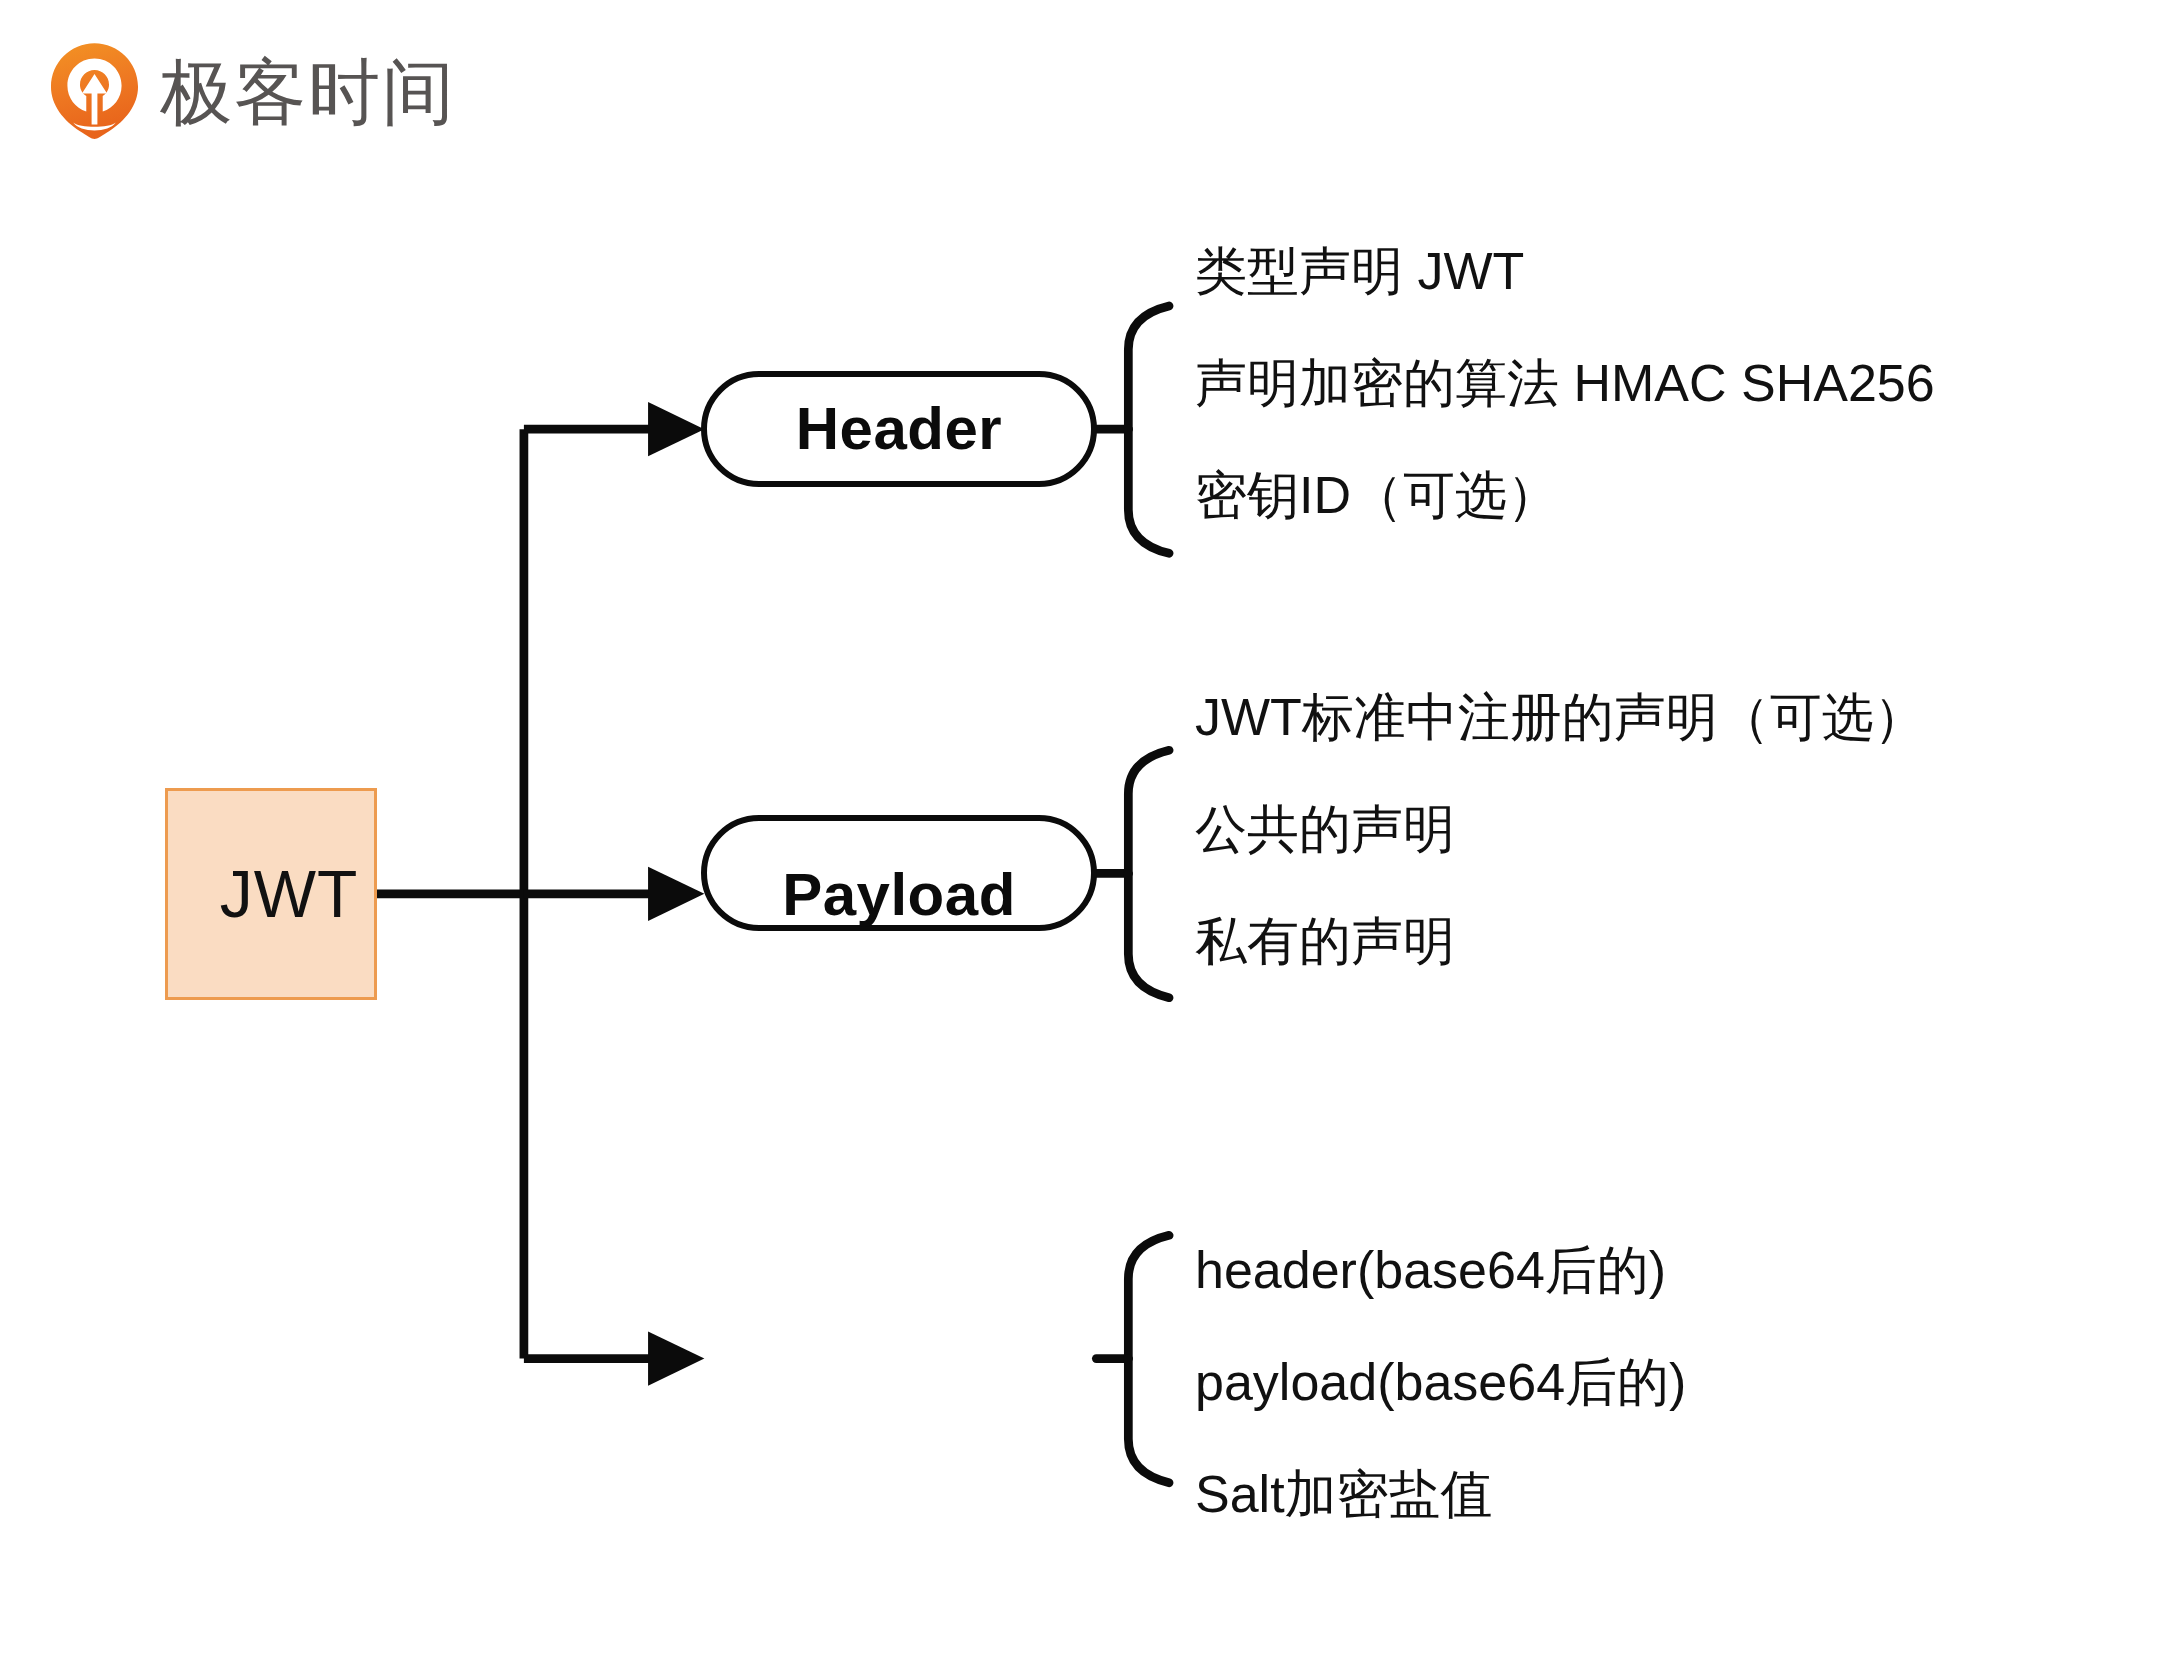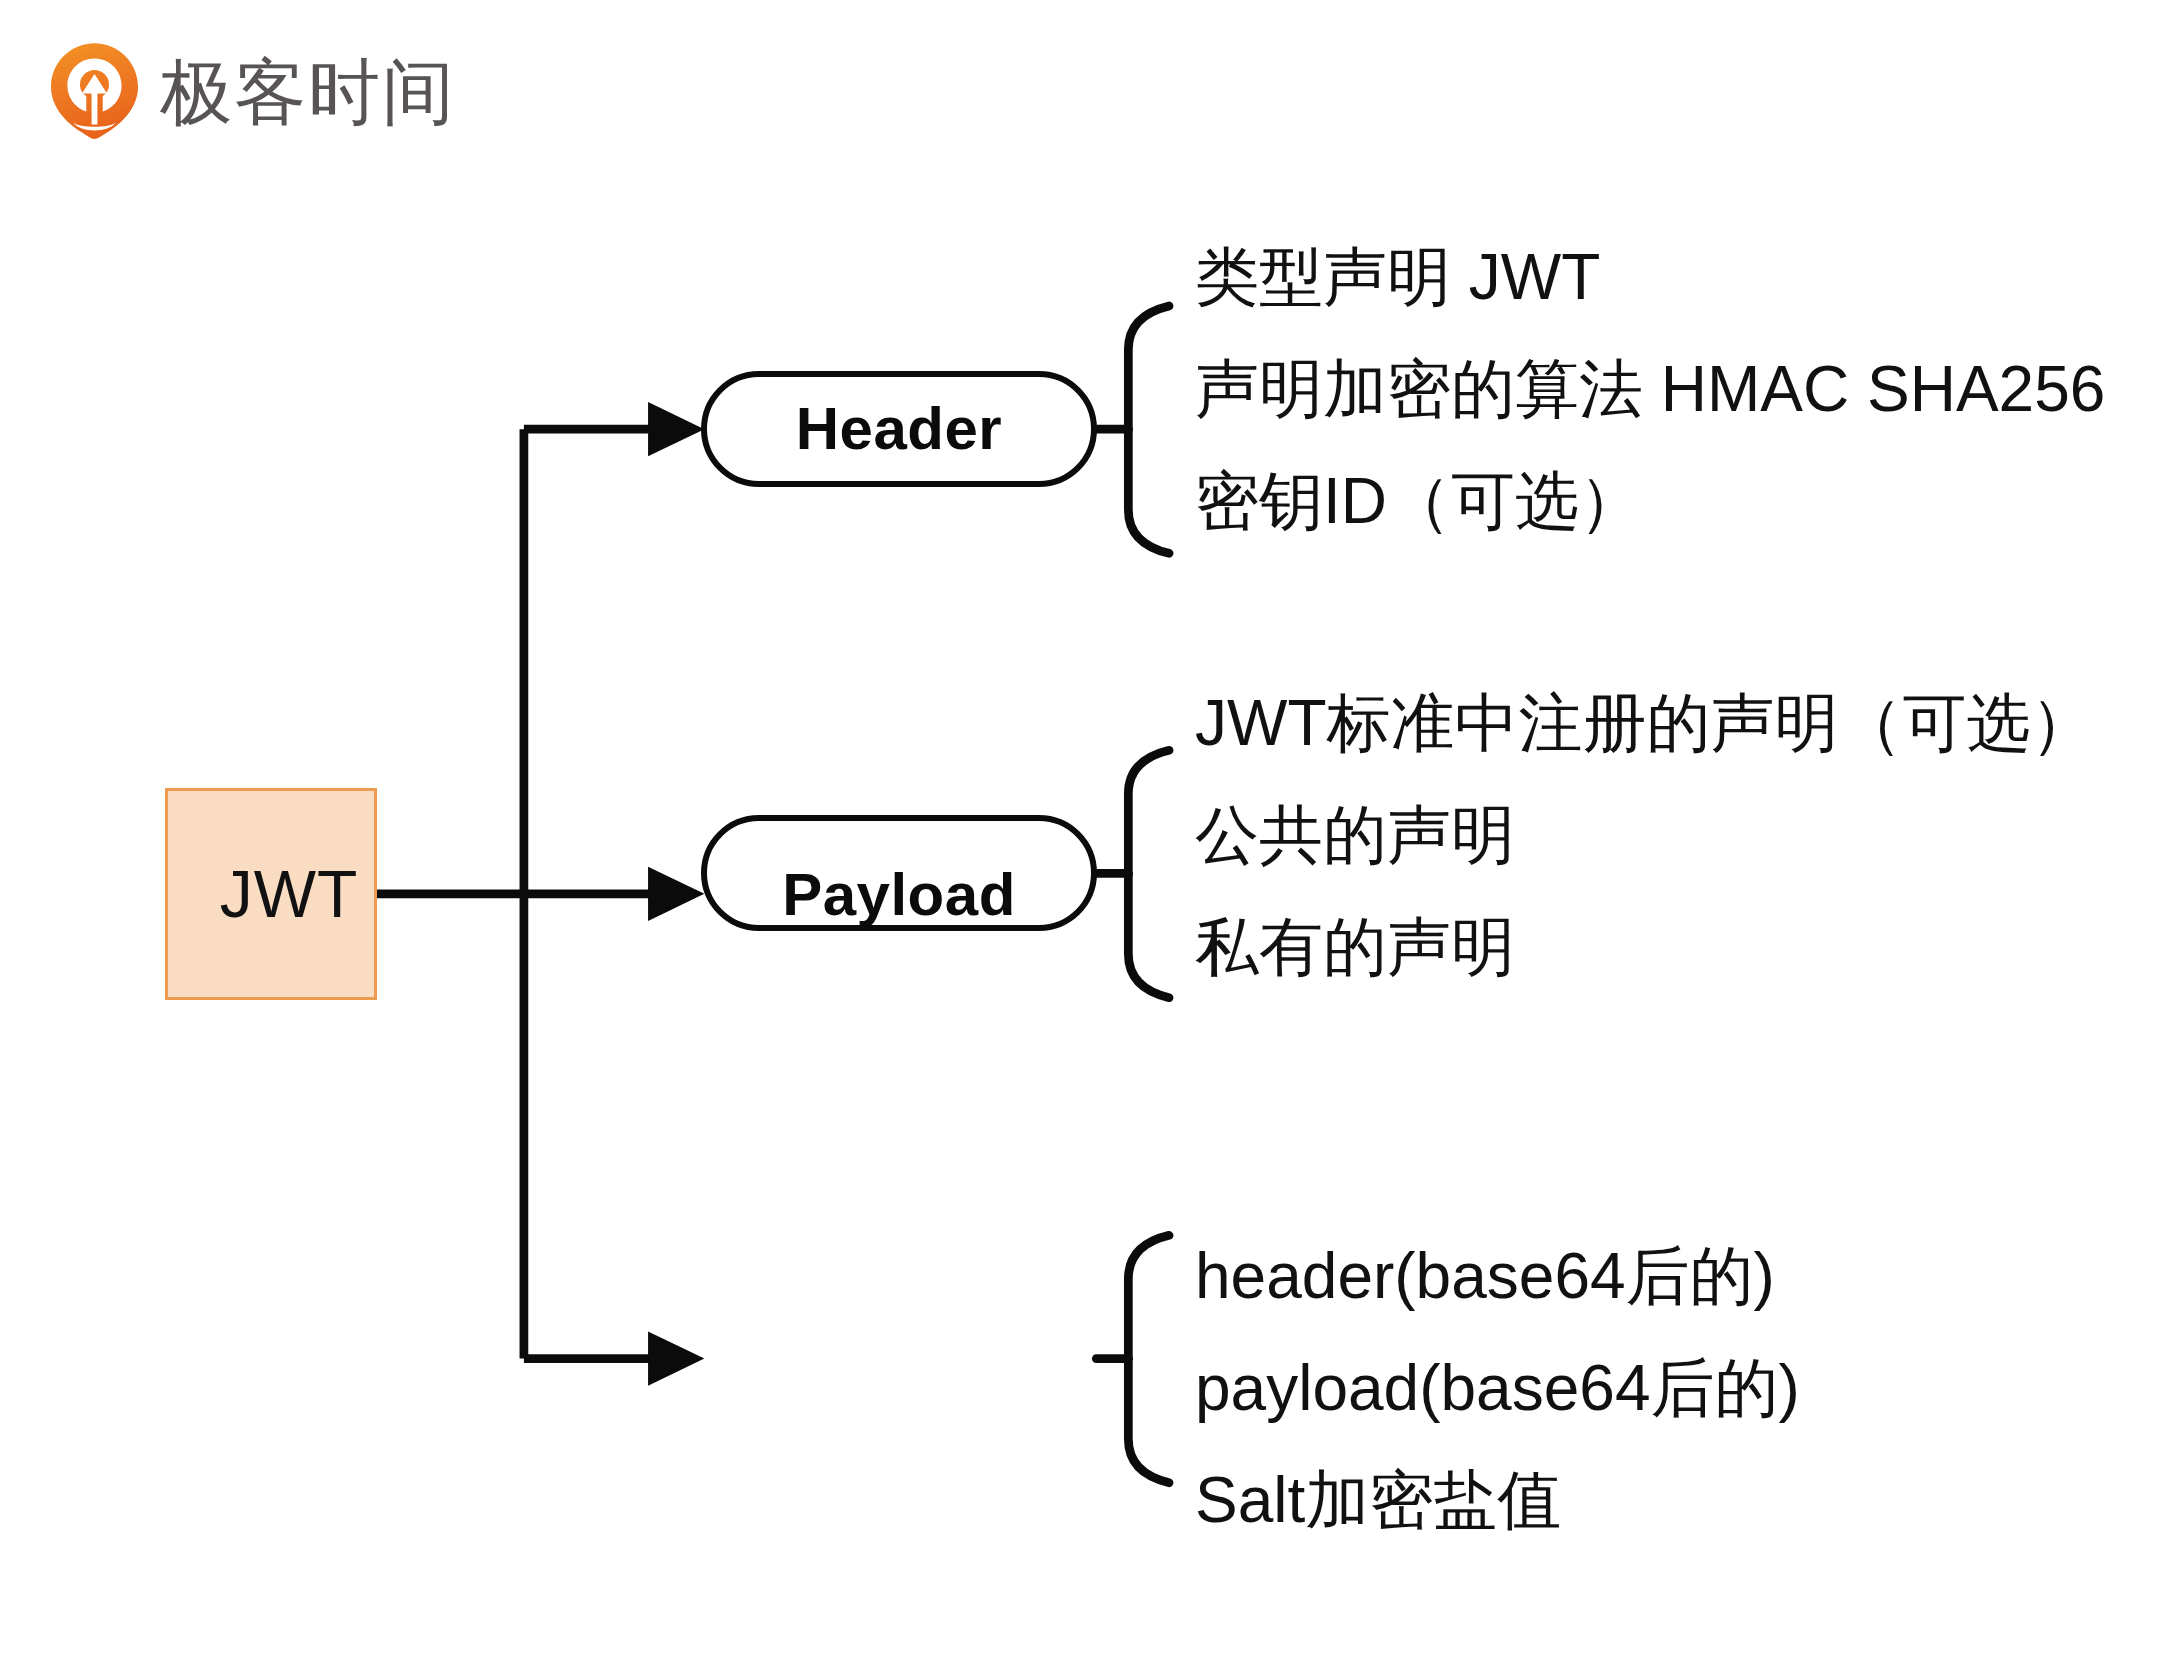--- a/index.html
+++ b/index.html
@@ -59,21 +59,21 @@
   #node-header{top:371px;}
   #node-payload{top:815px;align-items:flex-end;}
   #node-signature{top:1300px;}
 
   
   .detail-group{position:absolute;left:1195px;width:951px;}
   #details-header{top:245px;}
   #details-payload{top:691px;}
   #details-signature{top:1244px;}
   .detail-line{
-    font-size:64px;line-height:1;
+    font-size:52px;line-height:1;
     color:#111111;
     white-space:nowrap;
     height:52px;
     margin-bottom:60px;
   }
   .detail-line:last-child{margin-bottom:0;}
 
   
   #wires{position:absolute;left:0;top:0;width:2181px;height:1681px;pointer-events:none;}
 </style>

